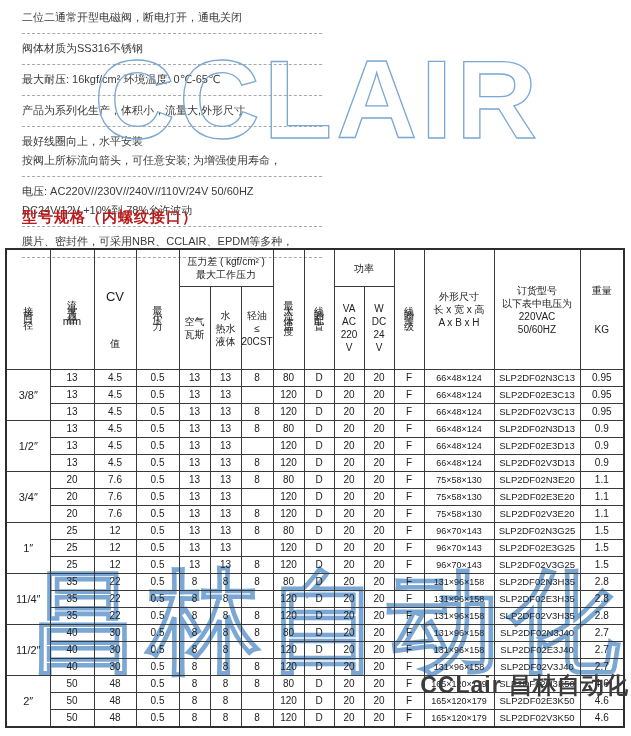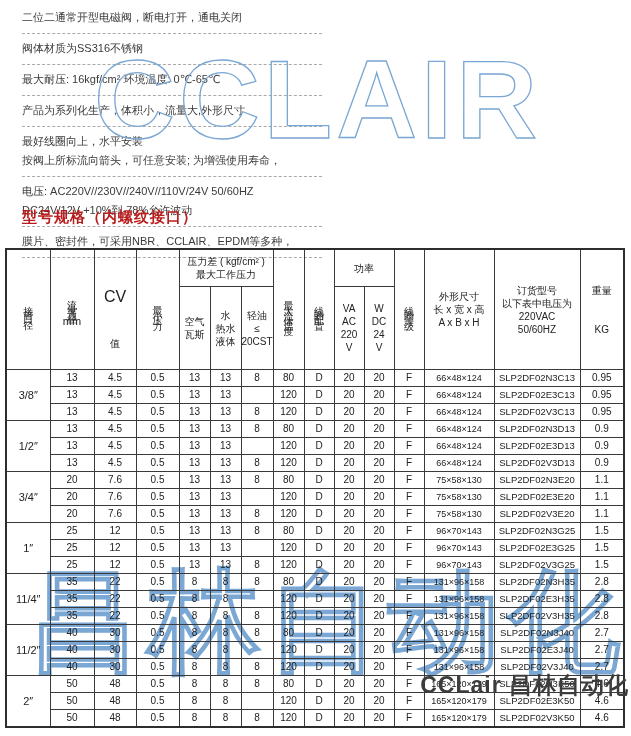--- a/index.html
+++ b/index.html
@@ -26,21 +26,21 @@
   table{border-collapse:collapse;table-layout:fixed;width:618px;}
   th,td{border:1px solid #3a3a3a;text-align:center;vertical-align:middle;padding:0;
         font-weight:normal;color:#222;overflow:hidden;}
   table{border:2px solid #2e2e2e;}
   thead th{font-size:10px;line-height:13px;}
   .pre{white-space:pre-line;margin-top:36px;}
   .vtext{writing-mode:vertical-lr;text-orientation:upright;letter-spacing:5px;display:inline-block;}
   .h-tier1{height:36px;}
   .h-tier2{height:82px;}
   .cv-cell,.wt-cell{vertical-align:middle;}
-  .cv-top{display:block;margin-bottom:34px;font-size:16px;margin-top:21px;}
+  .cv-top{display:block;margin-bottom:34px;font-size:13px;margin-top:21px;}
   .cv-bot{display:block;}
   tbody tr{height:17px;}
   tbody td{font-size:10px;line-height:16px;}
   tbody td.dims{font-size:9px;letter-spacing:0;}
   tbody td.model{font-size:9.5px;letter-spacing:0;}
   tbody tr.group-start td{border-top:1.6px solid #2e2e2e;}
   td.size-cell{font-size:11px;}
   .mm-label{display:block;font-size:11px;margin-top:0;}
 </style>
 </head>

